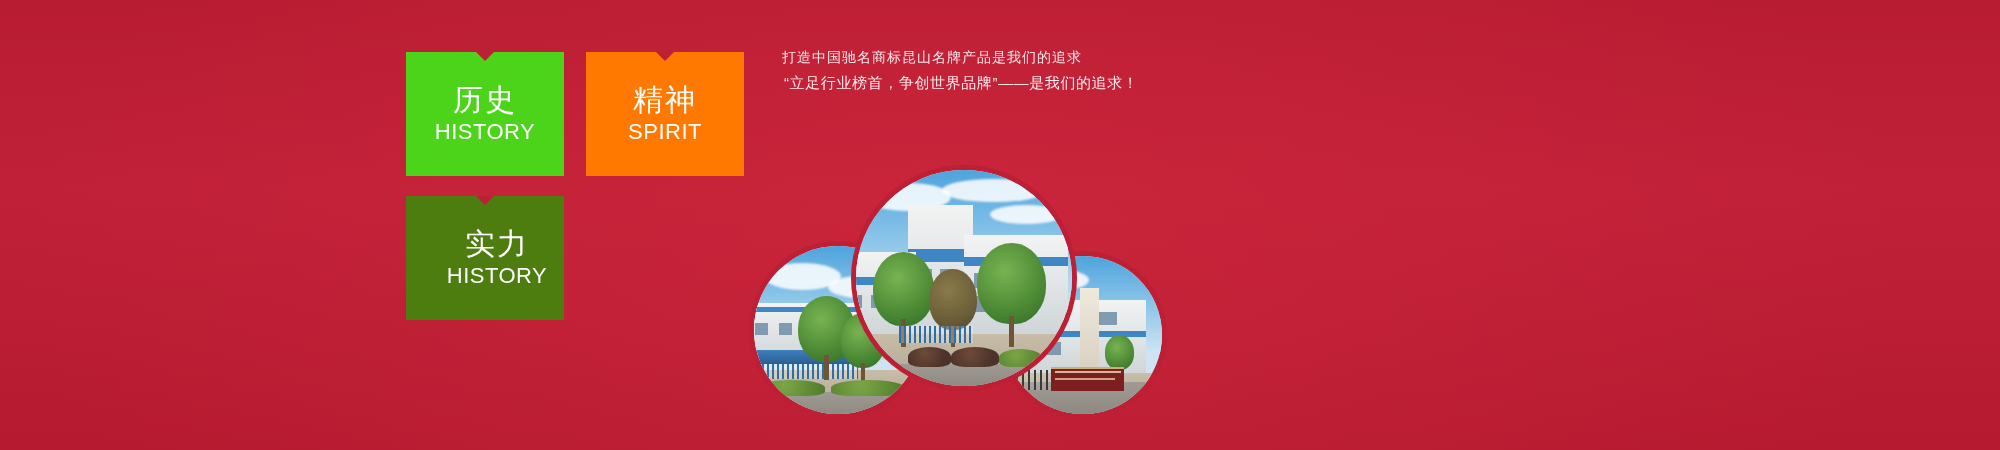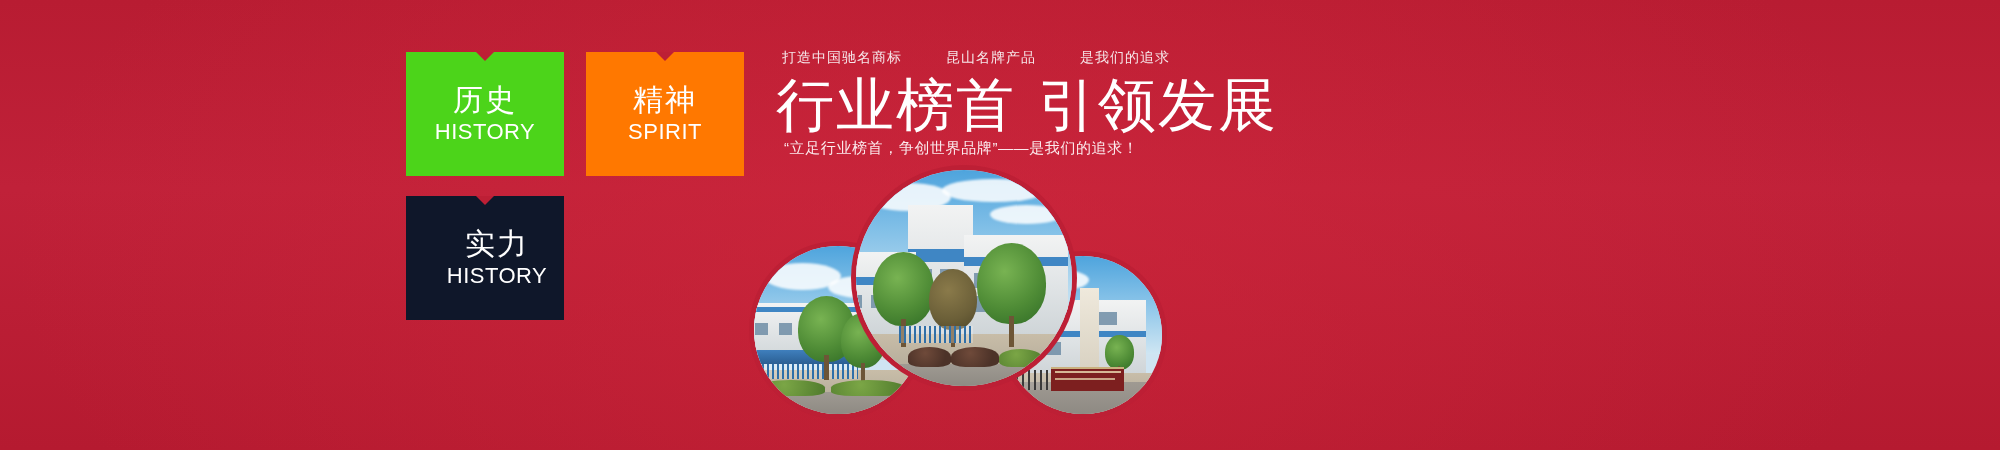--- a/index.html
+++ b/index.html
@@ -58,21 +58,20 @@
   .t-strength{background:#ffe400;}
   .t-future{background:#ec1b92;}
 
   
   #copy{
     position:absolute;left:778px;top:48px;width:700px;
     color:#fff;
   }
   #tagline-row{
     display:flex;align-items:center;
-    gap:44px;
     font-size:14px;letter-spacing:1px;
     color:#f6e6e9;
     margin:0 0 6px 4px;
     height:20px;
   }
   #headline{
     font-size:58px;line-height:1.06;
     font-weight:400;letter-spacing:2px;
     color:#ffffff;
     margin:0 0 4px -2px;
@@ -150,38 +149,37 @@
       <span class="cn">历史</span>
       <span class="en">HISTORY</span>
     </div>
 
     <div class="tile t-spirit" style="background: rgb(255, 120, 0);">
       <span class="notch"></span>
       <span class="cn">精神</span>
       <span class="en">SPIRIT</span>
     </div>
 
-    <div class="tile t-strength" style="background: #0f172a; padding-left: 24px;">
+    <div class="tile t-strength" style="background: #4d7c0f; padding-left: 24px;">
       <span class="notch"></span>
       <span class="cn">实力</span>
       <span class="en">HISTORY</span>
     </div>
 
 
   </div>
 
   <div id="copy">
 
     <div id="tagline-row">
       <span>打造中国驰名商标</span>
       <span>昆山名牌产品</span>
       <span>是我们的追求</span>
     </div>
 
-    <h1 id="headline"><span>行业榜首</span><span class="gap"></span><span>引领发展</span></h1>
 
 
     <div id="quote">“立足行业榜首，争创世界品牌”——是我们的追求！</div>
   </div>
 
   <div id="photo-cloud">
 
     <div class="bubble" id="b-left">
       <div class="scene">
         <div class="sky"></div>

